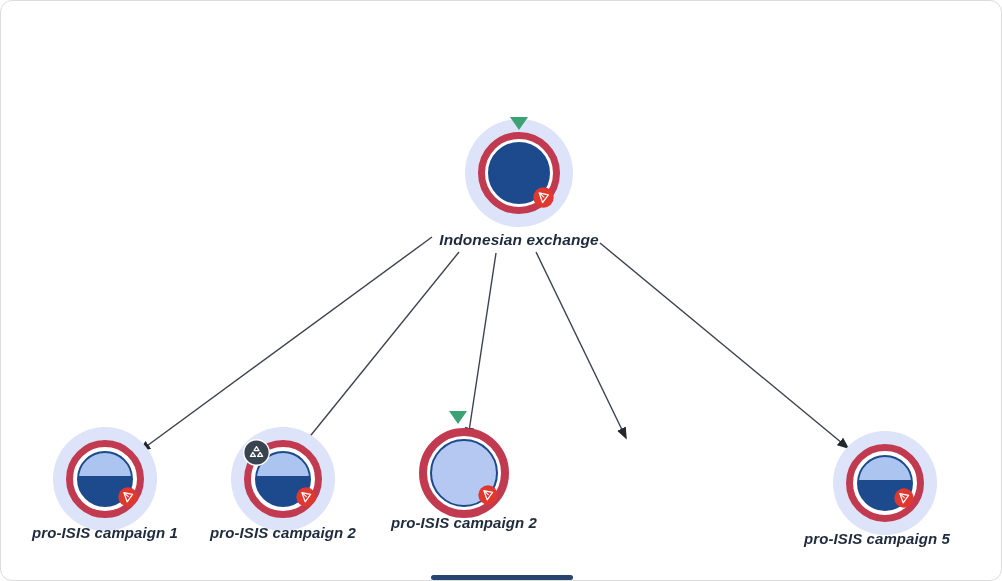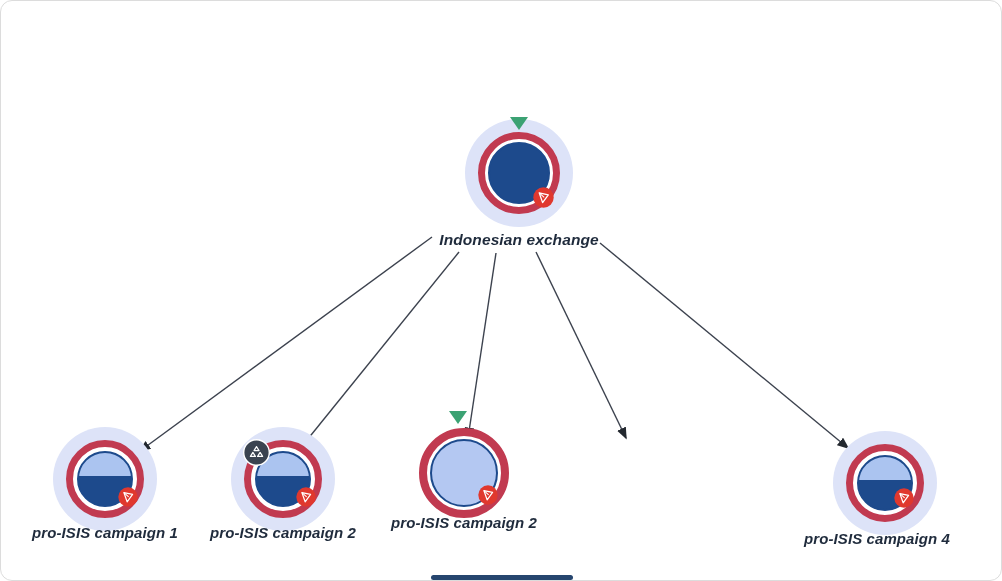--- a/index.html
+++ b/index.html
@@ -143,17 +143,17 @@
   <div class="node child n5">
     <div class="halo"></div>
     <div class="ring">
       <div class="inner fill-half"></div>
     </div>
     <svg class="badge" width="20" height="20" viewBox="0 0 21 21">
       <circle cx="10.5" cy="10.5" r="10.2" fill="#e0382e"></circle>
       <path d="M6.2 5.8 L15.3 7.8 L9.6 15.6 Z" fill="none" stroke="#ffffff" stroke-width="1.3" stroke-linejoin="round"></path>
       <path d="M6.2 5.8 L11.2 10.4" fill="none" stroke="#ffffff" stroke-width="1.1"></path>
     </svg>
-    <div class="label">pro-ISIS campaign 4</div>
+    <div class="label">pro-ISIS campaign 5</div>
   </div>
 
   <div class="bottom-bar"></div>
 </div>
 
 </body></html>

